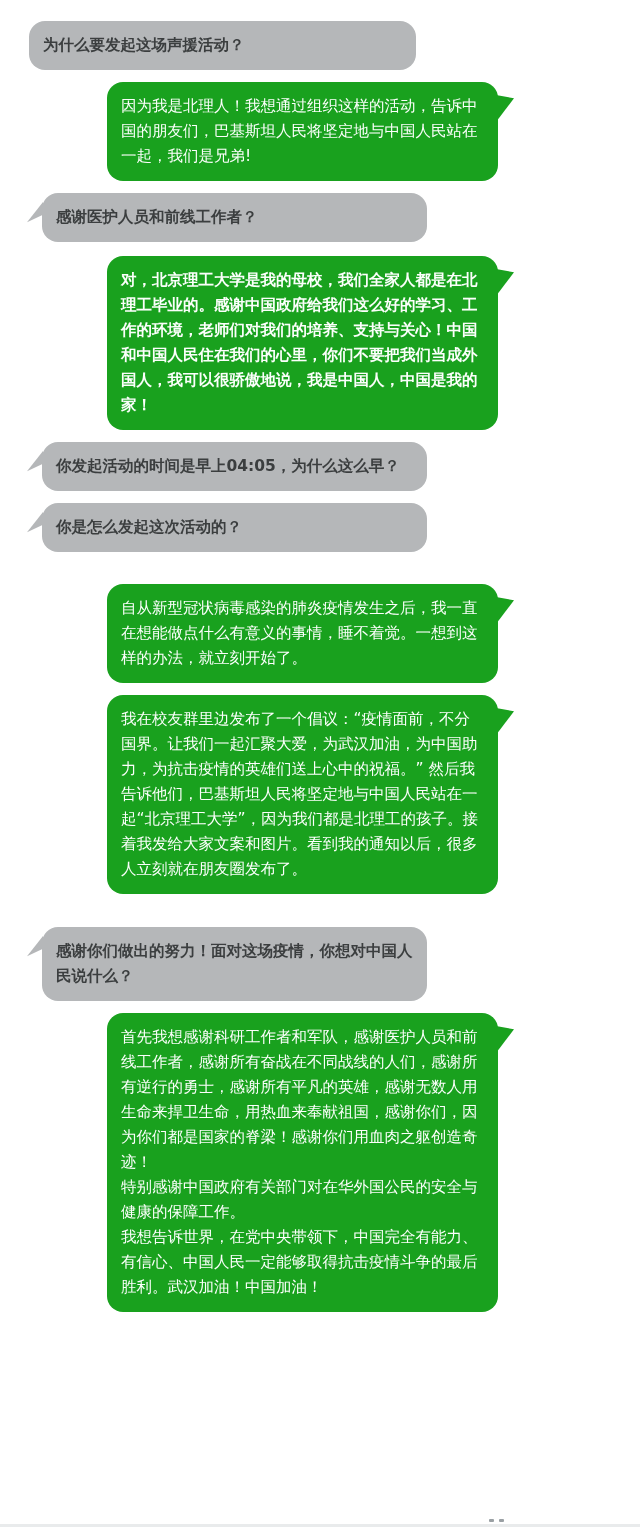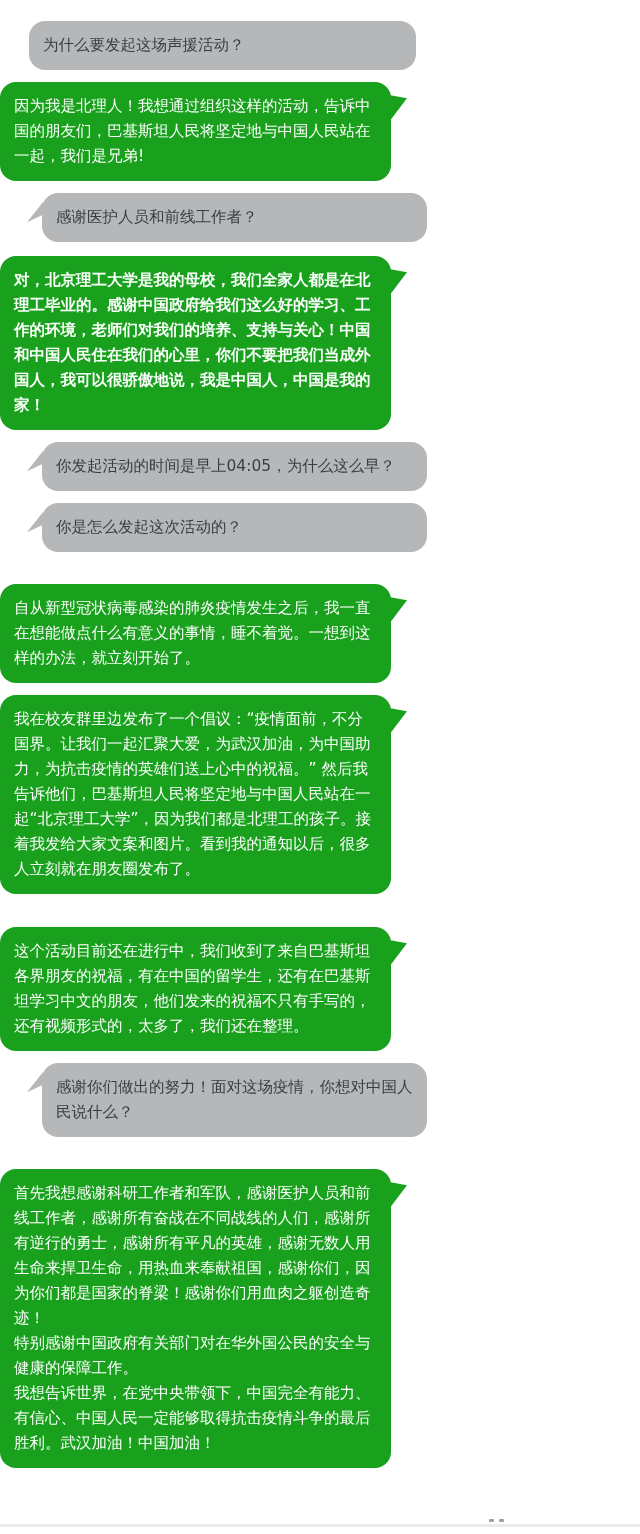--- a/index.html
+++ b/index.html
@@ -5,22 +5,22 @@
   html,body{margin:0;padding:0;background:#ffffff;}
   .canvas{
     position:relative;
     width:640px;height:1534px;
     background:var(--background,#ffffff);
     overflow:hidden;
     font-family:"DejaVu Sans",sans-serif;
   }
   .msg-list{position:absolute;left:0;top:0;width:640px;}
   .row{display:flex;margin-top:12px;}
-  .row.left{justify-content:flex-start;padding-left:42px;}
-  .row.right{justify-content:flex-start;padding-right:35px;}
+  .row.left{justify-content:flex-start;padding-left:42px;font-weight:bold;}
+  .row.right{justify-content:center;padding-right:35px;}
   
   .row:nth-child(1){margin-top:21px;padding-left:29px;}
   .row:nth-child(4){margin-top:14px;font-weight:bold;}
   .row:nth-child(7){margin-top:32px;}
   .row:nth-child(9){margin-top:33px;}
   .row:nth-child(11){margin-top:32px;}
 
   .bubble{
     position:relative;
     box-sizing:border-box;
@@ -107,26 +107,20 @@
       <span class="tail"></span>
       <span class="msg-text">自从新型冠状病毒感染的肺炎疫情发生之后，我一直在想能做点什么有意义的事情，睡不着觉。一想到这样的办法，就立刻开始了。</span>
     </div>
   </div>
       <div class="row right">
     <div class="bubble">
       <span class="tail"></span>
       <span class="msg-text">我在校友群里边发布了一个倡议：“疫情面前，不分国界。让我们一起汇聚大爱，为武汉加油，为中国助力，为抗击疫情的英雄们送上心中的祝福。” 然后我告诉他们，巴基斯坦人民将坚定地与中国人民站在一起“北京理工大学”，因为我们都是北理工的孩子。接着我发给大家文案和图片。看到我的通知以后，很多人立刻就在朋友圈发布了。</span>
     </div>
   </div>
-      <div class="row right">
-    <div class="bubble">
-      <span class="tail"></span>
-      <span class="msg-text">这个活动目前还在进行中，我们收到了来自巴基斯坦各界朋友的祝福，有在中国的留学生，还有在巴基斯坦学习中文的朋友，他们发来的祝福不只有手写的，还有视频形式的，太多了，我们还在整理。</span>
-    </div>
-  </div>
       <div class="row left">
     <div class="bubble">
       <span class="tail"></span>
       <span class="msg-text">感谢你们做出的努力！面对这场疫情，你想对中国人民说什么？</span>
     </div>
   </div>
       <div class="row right">
     <div class="bubble">
       <span class="tail"></span>
       <span class="msg-text">首先我想感谢科研工作者和军队，感谢医护人员和前线工作者，感谢所有奋战在不同战线的人们，感谢所有逆行的勇士，感谢所有平凡的英雄，感谢无数人用生命来捍卫生命，用热血来奉献祖国，感谢你们，因为你们都是国家的脊梁！感谢你们用血肉之躯创造奇迹！

